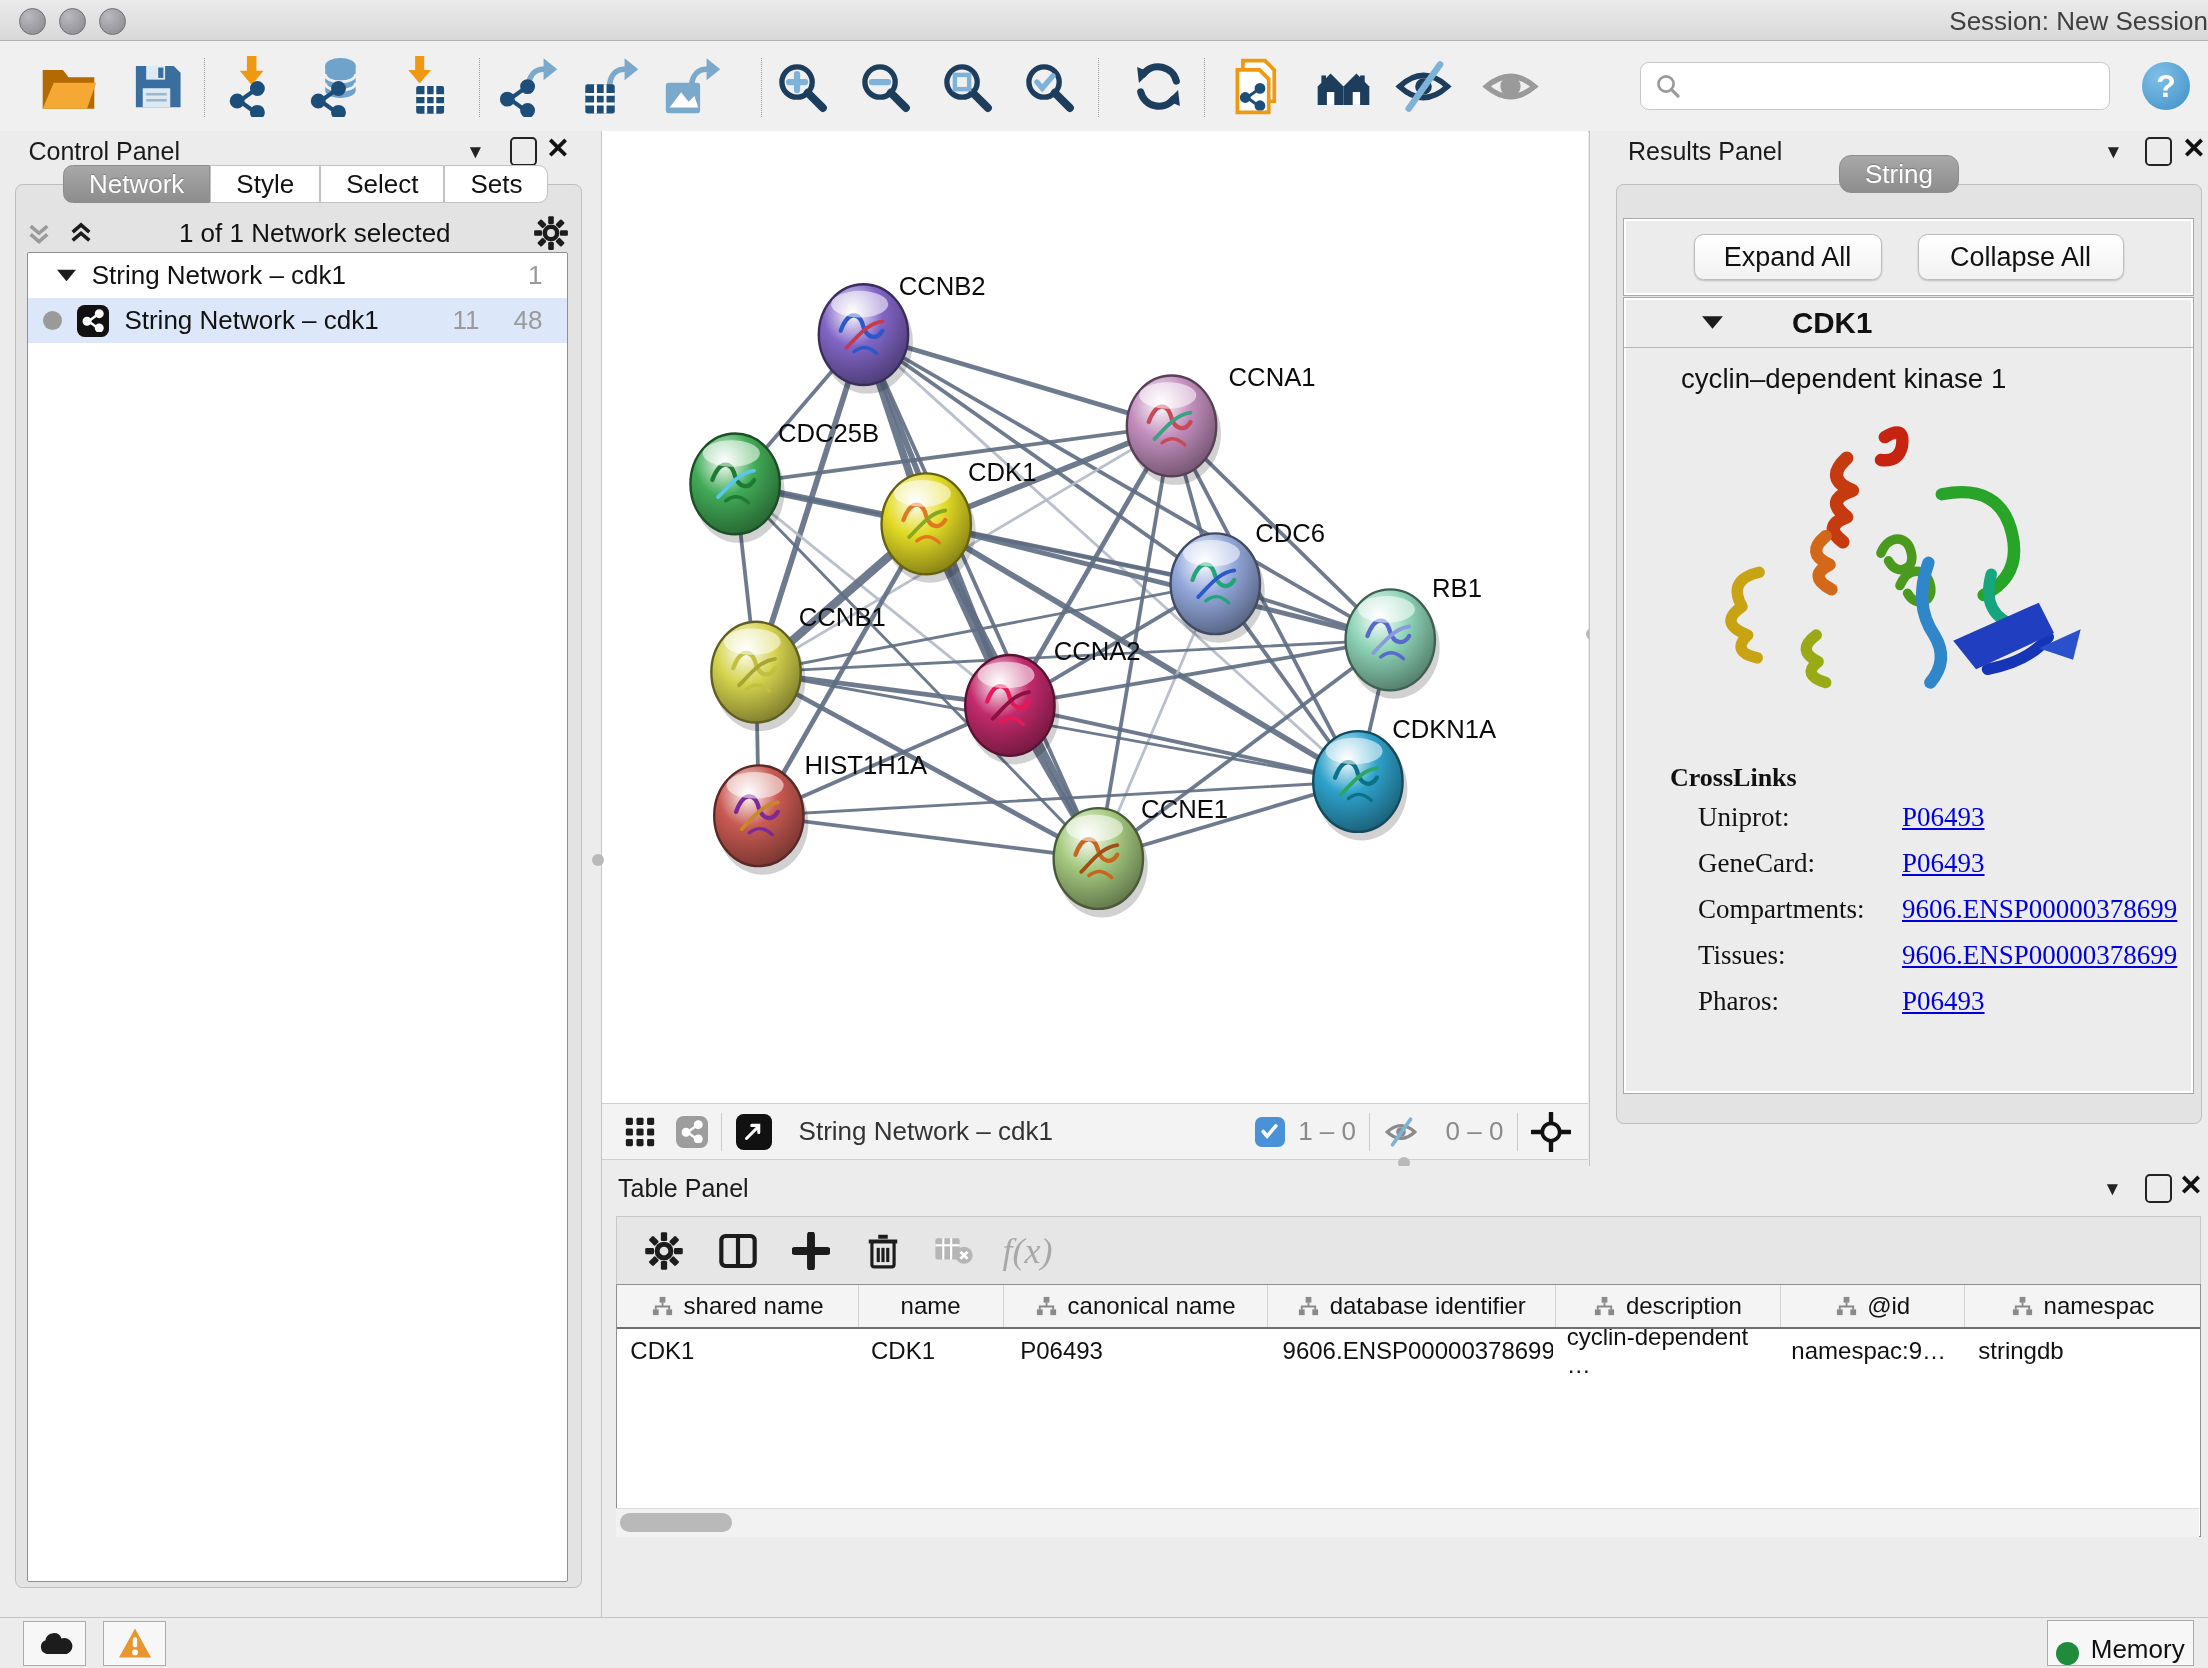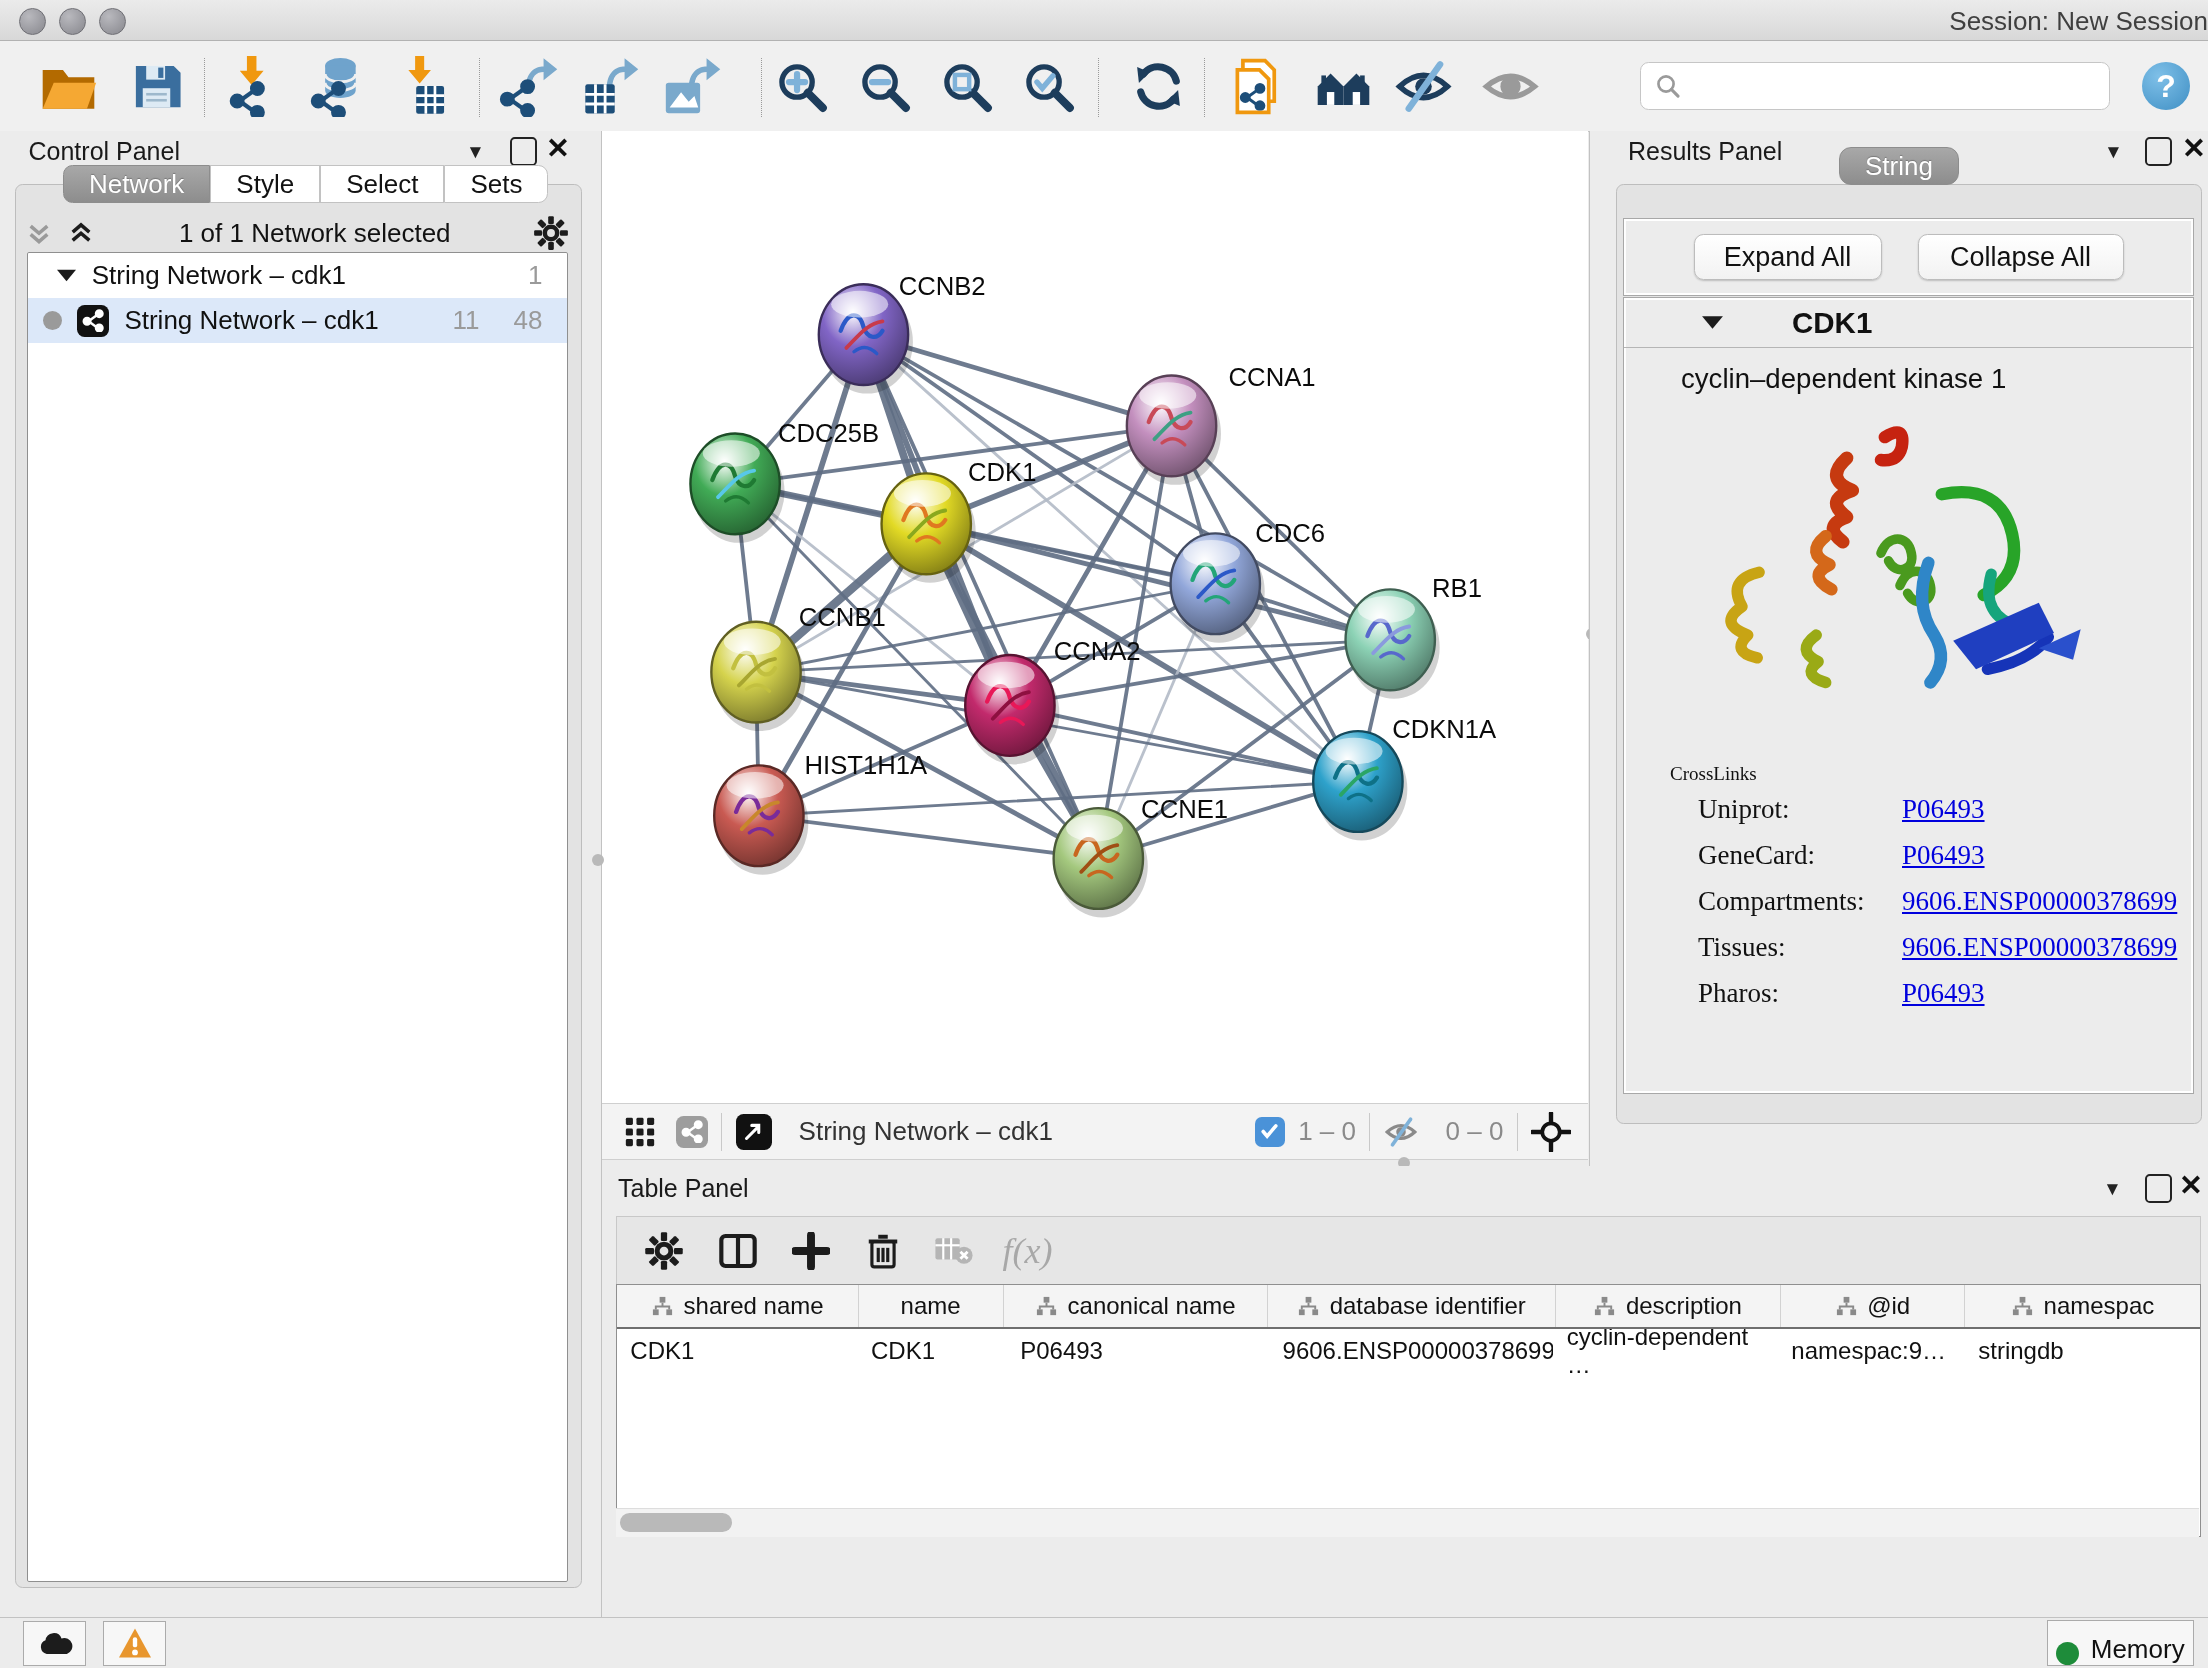--- a/index.html
+++ b/index.html
@@ -635,21 +635,21 @@
   <span class="abs split-dot" style="left:1586px;top:628px"></span>
   <span class="abs split-dot" style="left:1398px;top:1157px"></span>
 
   <div class="abs" style="left:1589px;top:131px;width:619px;height:1035px;background:#ececec;border-left:1px solid #c2c2c2">
     <div class="abs panel-title" style="left:38px;top:5.7px">Results Panel</div>
     <span class="abs wbtn-tri" style="left:514px;top:11.4px">▼</span>
     <span class="abs wbtn-box" style="left:555px;top:5.7px"></span>
     <span class="abs wbtn-x" style="left:592px;top:4.8px">✕</span>
 
     <div class="abs" style="left:26px;top:53px;width:584px;height:938px;background:#e3e3e3;border:1px solid #bdbdbd;border-radius:7.6px"></div>
-    <div class="abs tabbtn sel" style="left:249px;top:16px;border-radius:12px;z-index:3">String</div>
+    <div class="abs tabbtn sel" style="left:249px;top:24px;border-radius:12px;z-index:3">String</div>
 
     <div class="abs rp-buttons" style="left:33px;top:87px;display:flex;align-items:center;justify-content:center;gap:36px">
       <span class="btn" style="width:186px;height:44px">Expand All</span>
       <span class="btn" style="width:204px;height:44px">Collapse All</span>
     </div>
 
     <div class="abs rp-content" style="left:33px;top:166px">
       <div class="rp-head">
         <svg width="25" height="21" viewBox="0 0 24 20" style="margin:0 0 0 76px">
           <path d="M2 4 L22 4 L12 16 Z" fill="#1c1c1c"></path>
@@ -668,21 +668,21 @@
           <path d="M186 140 c8 -20 28 -20 32 0 c4 18 -16 24 -24 8 m12 26 c8 -20 28 -20 32 0 c4 18 -16 24 -24 8" stroke="#4a9a1e" stroke-width="10"></path>
           <path d="M250 78 q62 -12 74 42 q10 44 -30 64" stroke="#28a428" stroke-width="13"></path>
           <path d="M302 162 q-12 44 30 56" stroke="#16a57c" stroke-width="12"></path>
           <path d="M236 150 q-16 44 6 76 q16 26 -4 50" stroke="#2f86c8" stroke-width="13"></path>
           <path d="M298 262 q44 -8 64 -34" stroke="#1634b8" stroke-width="12"></path>
         </g>
         <path d="M262 232 L352 192 L368 224 L286 262 Z" fill="#1f3fc0"></path>
         <path d="M352 240 L396 220 L388 252 Z" fill="#2a50cc"></path>
       </svg>
 
-      <div class="serif" style="font-size:19px;font-weight:normal;margin:28.5px 0 0 46px">CrossLinks</div>
+      <div class="serif" style="font-size:26px;font-weight:bold;margin:28.5px 0 0 46px">CrossLinks</div>
       <div style="margin:9.5px 0 0 74px;display:grid;grid-template-columns:204px auto;row-gap:15px" class="serif">
         <span class="xl-label serif">Uniprot:</span>
         <a class="xl-link serif">P06493</a>
         <span class="xl-label serif">GeneCard:</span>
         <a class="xl-link serif">P06493</a>
         <span class="xl-label serif">Compartments:</span>
         <a class="xl-link serif">9606.ENSP00000378699</a>
         <span class="xl-label serif">Tissues:</span>
         <a class="xl-link serif">9606.ENSP00000378699</a>
         <span class="xl-label serif">Pharos:</span>

